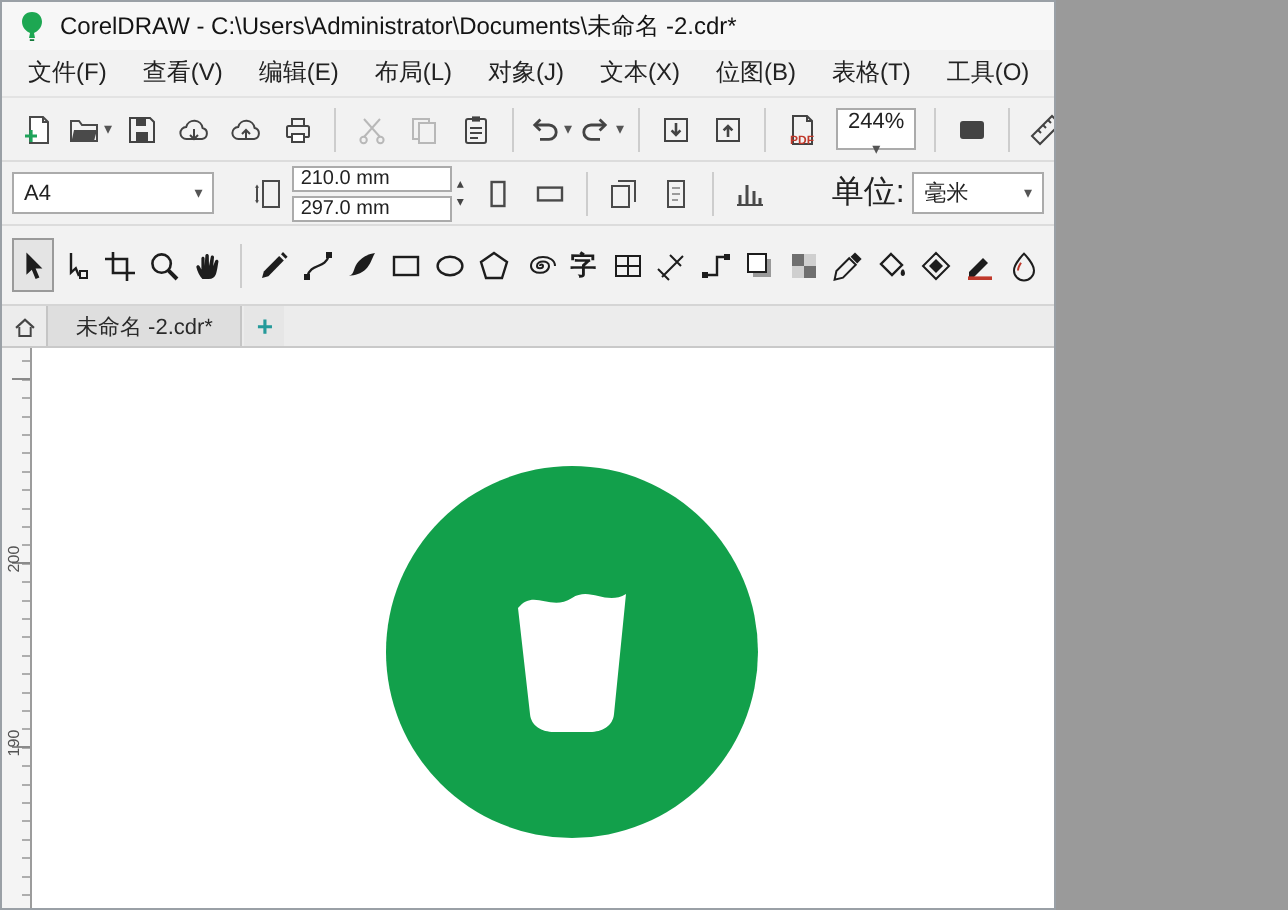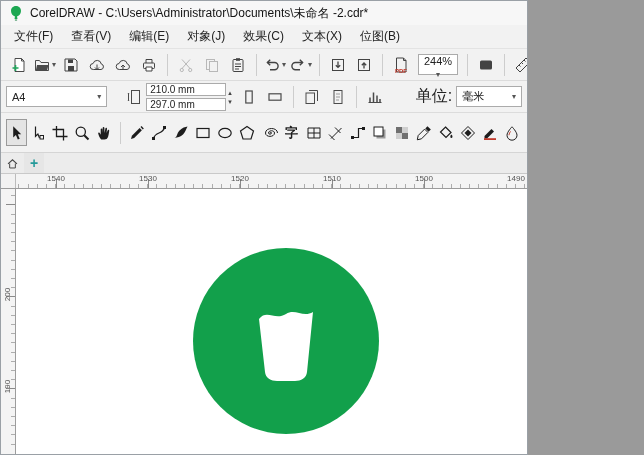--- a/index.html
+++ b/index.html
@@ -106,24 +106,26 @@
           <path d="M6.9 14.6h2.2v.9H6.9z" fill="#147a3c"></path>
         </svg>
     </span>
     <span class="title-text">CorelDRAW - C:\Users\Administrator\Documents\未命名 -2.cdr*</span>
   </div>
 
   <div class="menubar">
     <span class="menu-item">文件(F)</span>
     <span class="menu-item">查看(V)</span>
     <span class="menu-item">编辑(E)</span>
+    <span class="menu-item">布局(L)</span>
     <span class="menu-item">对象(J)</span>
-    <span class="menu-item">效果(C)</span>
     <span class="menu-item">文本(X)</span>
     <span class="menu-item">位图(B)</span>
+    <span class="menu-item">表格(T)</span>
+    <span class="menu-item">工具(O)</span>
   </div>
 
   <div class="stdbar">
     <button class="tbtn">
       <span class="ic">
           <svg viewBox="0 0 16 16">
             <path d="M4 1.5h6.5L13 4v10.5H4z" fill="#fff" stroke="#4a4a4a"></path>
             <path d="M10.5 1.5V4H13" fill="none" stroke="#4a4a4a"></path>
             <path d="M1.5 11h6M4.5 8v6" stroke="#1ea45a" stroke-width="1.6" fill="none"></path>
           </svg>
@@ -516,33 +518,26 @@
     </button>
   </div>
 
   <div class="tabrow">
     <span class="home">
       <svg viewBox="0 0 16 16" width="13" height="13">
           <path d="M2.5 8.5 8 3.5l5.5 5" fill="none" stroke="#454545" stroke-width="1.4"></path>
           <path d="M4.5 8v5.5h7V8" fill="none" stroke="#454545" stroke-width="1.2"></path>
         </svg>
     </span>
+    <div class="doc-tab">
+      <span>未命名 -2.cdr*</span>
+    </div>
     <span class="newtab">+</span>
   </div>
 
-  <div class="hruler">
-    <span class="rlabel" style="left:41px">1540</span>
-    <span class="rlabel" style="left:133px">1530</span>
-    <span class="rlabel" style="left:225px">1520</span>
-    <span class="rlabel" style="left:317px">1510</span>
-    <span class="rlabel" style="left:409px">1500</span>
-    <span class="rlabel" style="left:501px">1490</span>
-    <span class="rlabel" style="left:593px">1480</span>
-    <span class="ruler-corner"></span>
-  </div>
 
   <div class="canvas">
     <div class="vruler">
       <span class="vlabel" style="top:101px">200</span>
       <span class="vlabel" style="top:193px">190</span>
     </div>
     <svg class="artwork" width="186" height="186" viewBox="0 0 186 186">
       <circle cx="93" cy="93" r="93" fill="#12A04B"></circle>
       <path d="M66 71 C74 61 82 73 93 66 C102 60 110 70 120 64 L114 124 C113.5 130 108 133 102 133 L84 133 C78 133 72.5 130 72 124 Z" fill="#FFFFFF"></path>
     </svg>

